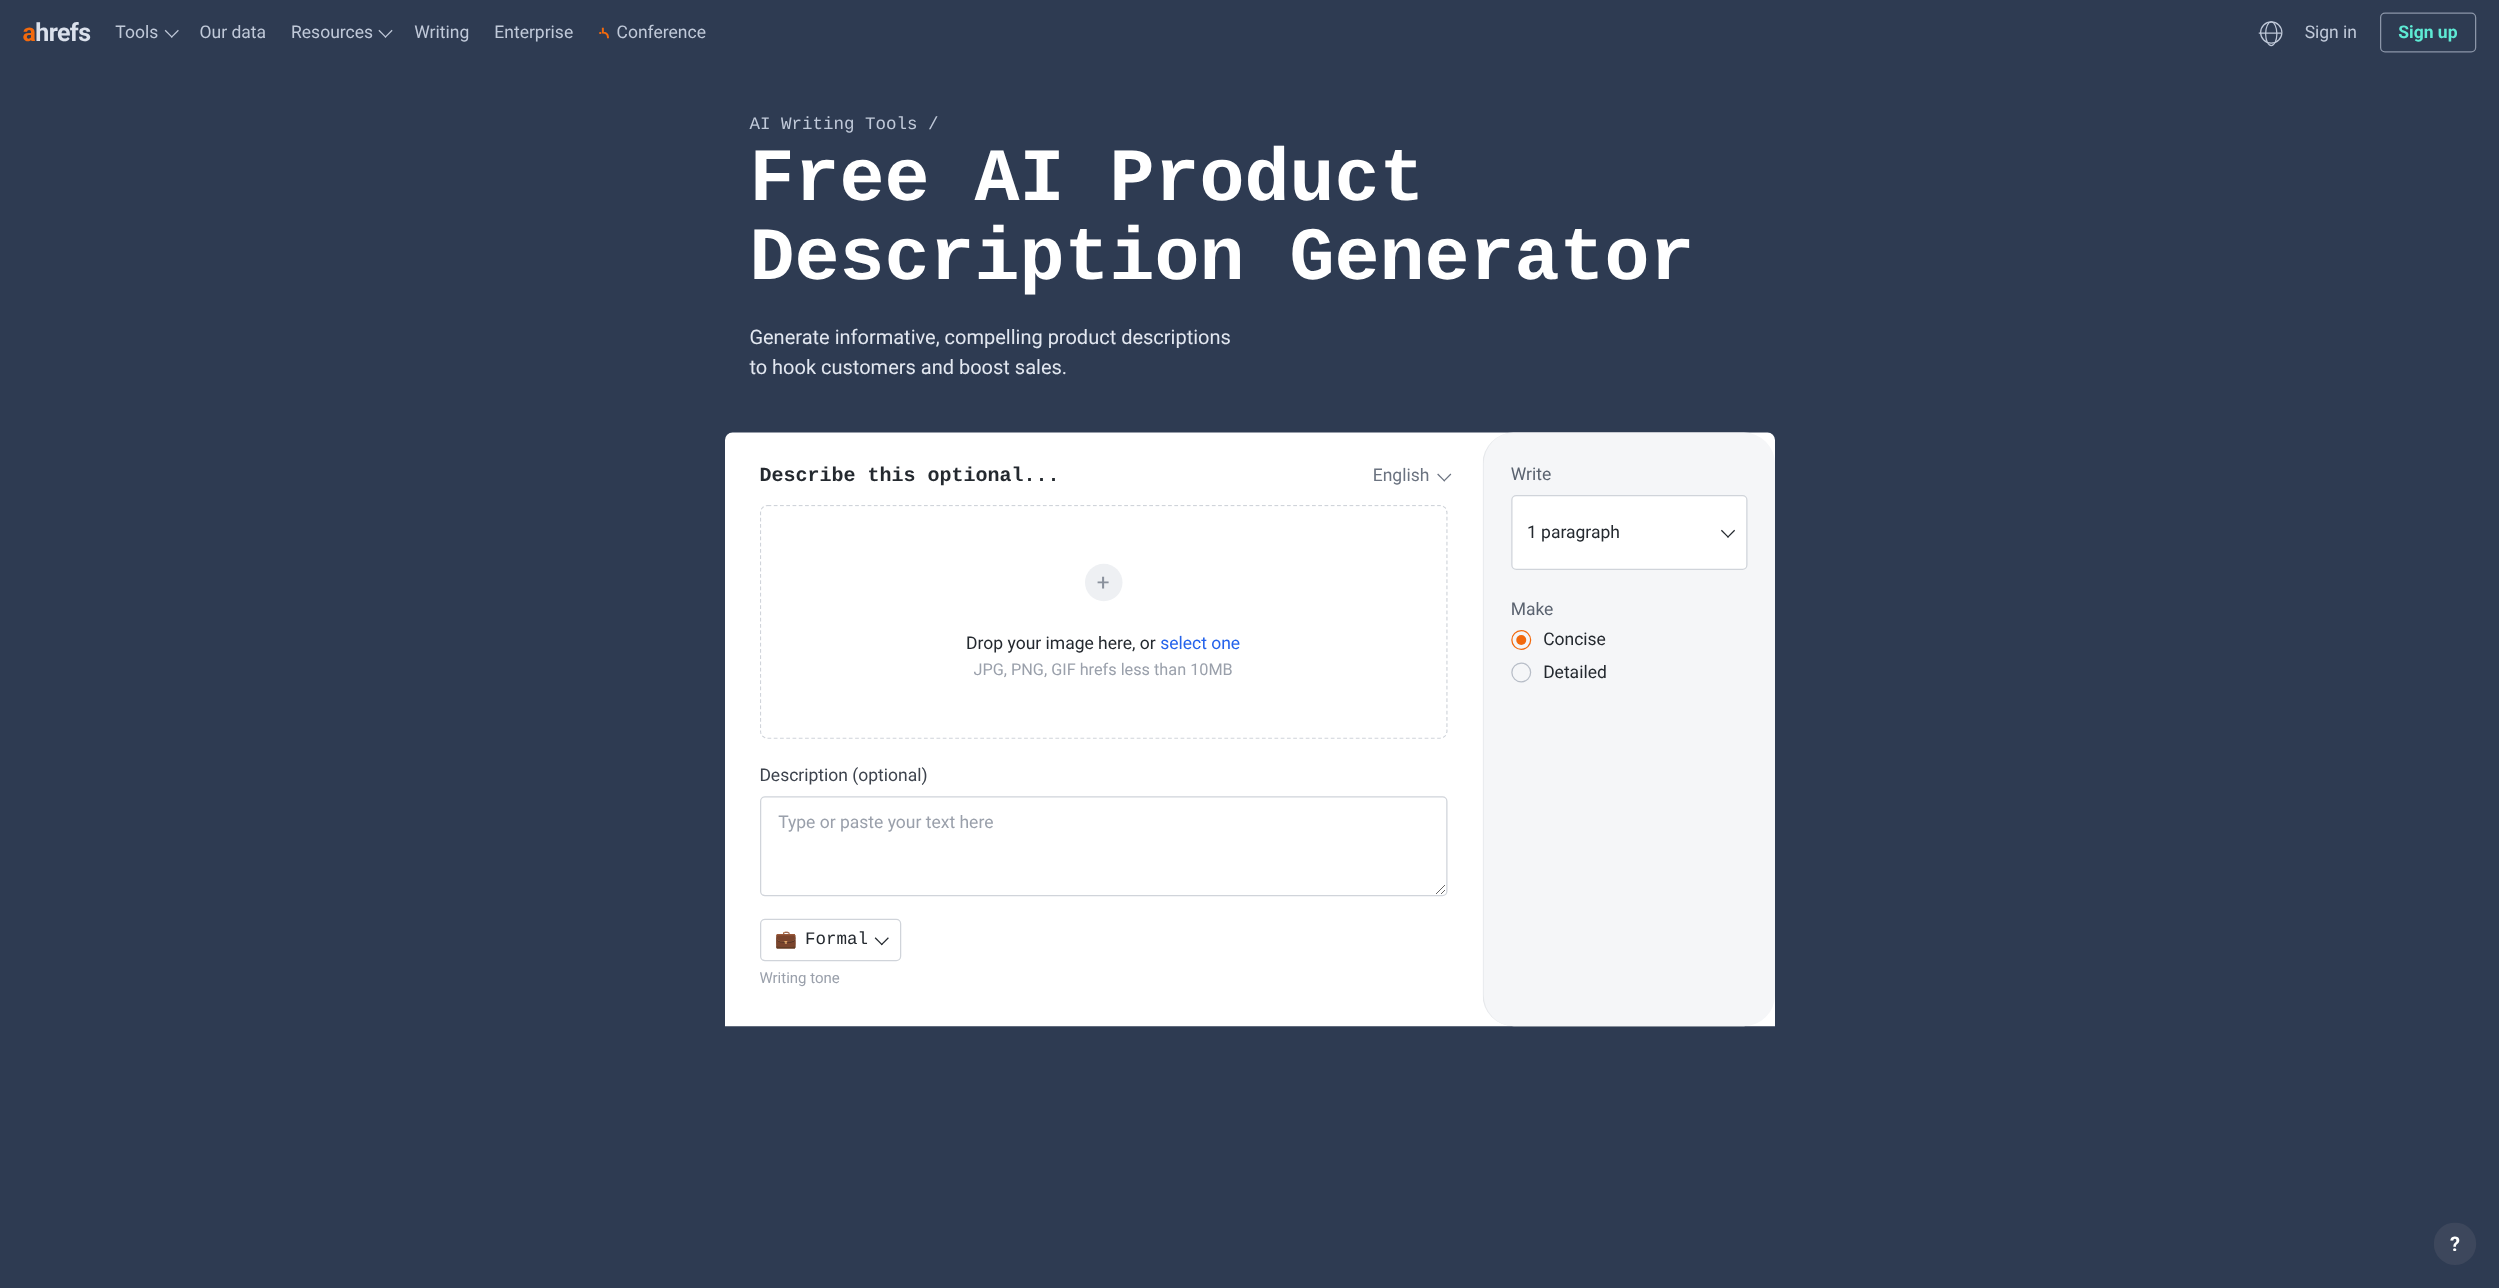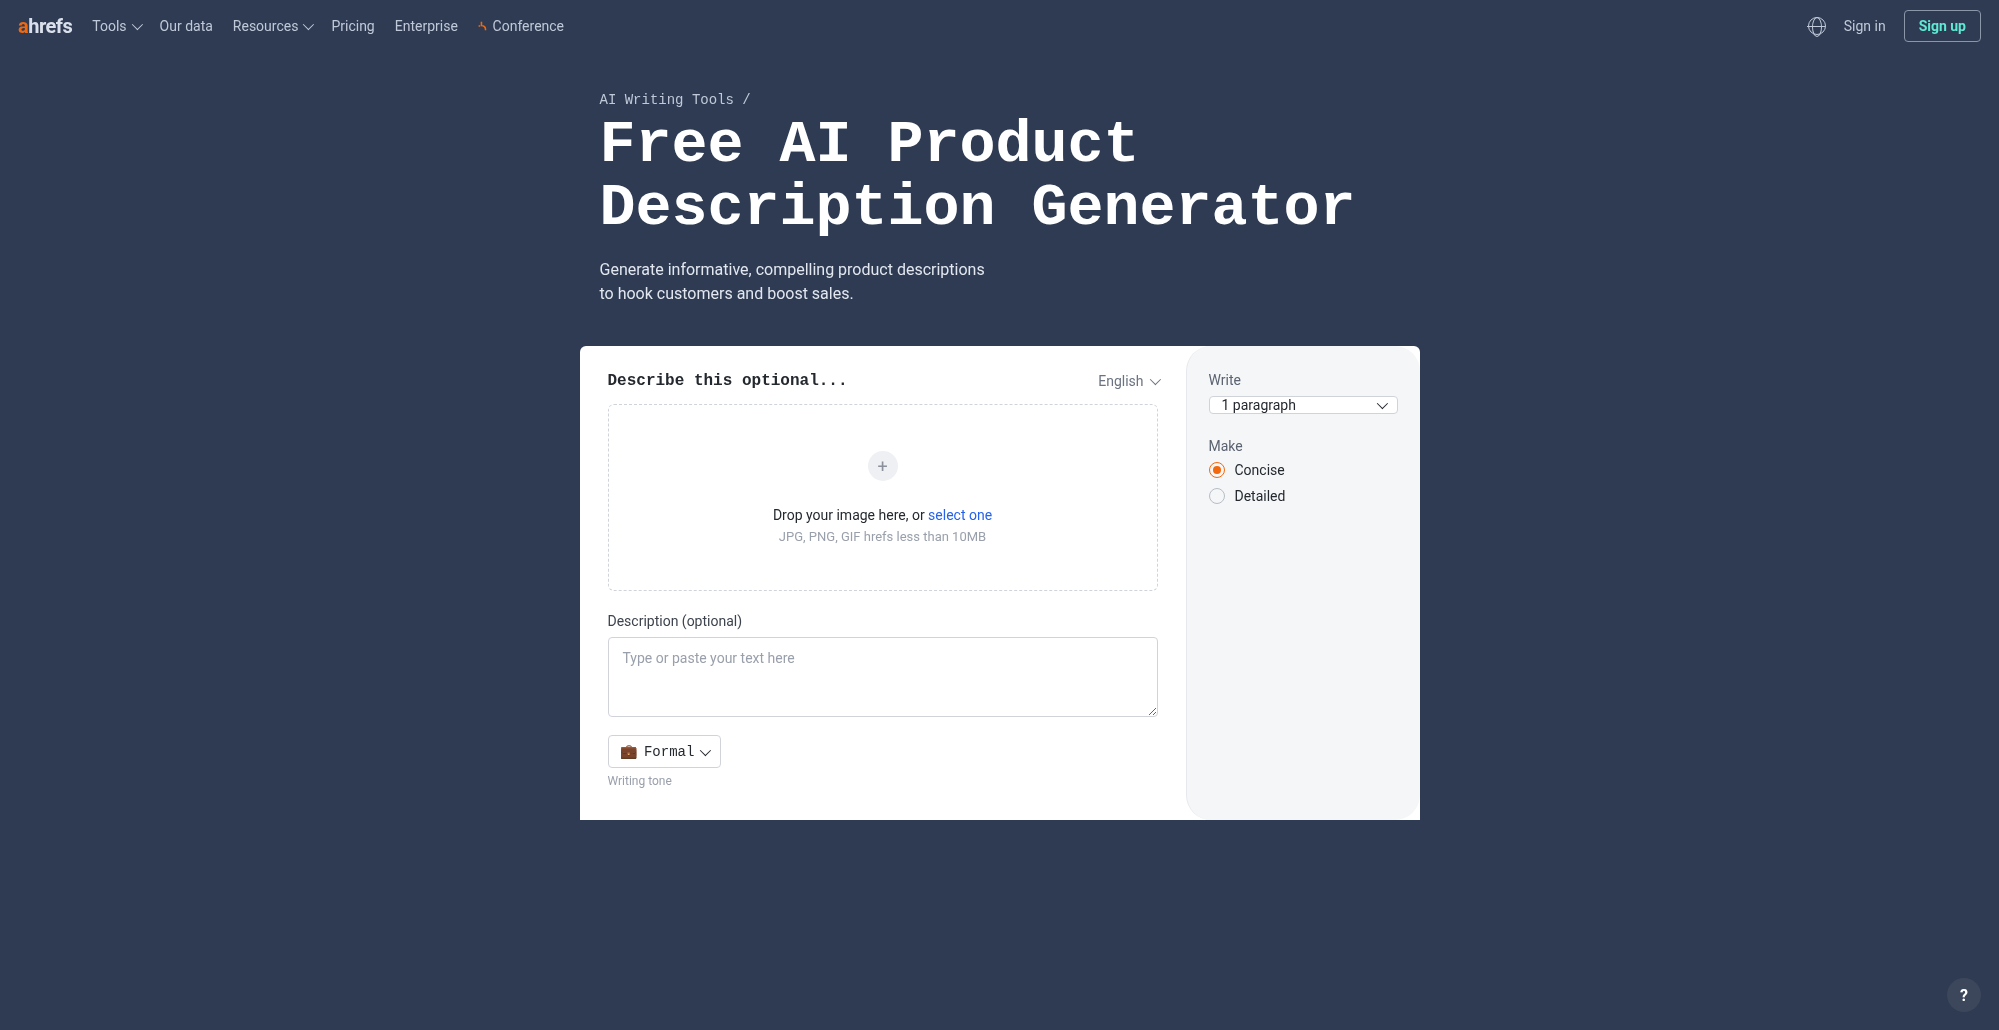--- a/index.html
+++ b/index.html
@@ -241,21 +241,21 @@
 .side-label {
   font-size: 14px;
   color: #5b6370;
   margin-bottom: 8px;
 }
 .select-box {
   width: 100%;
   background: #fff;
   border: 1px solid #d0d4da;
   border-radius: 4px;
-  padding: 0 12px;
+  padding: 21px 12px;
   font-size: 14px;
   display: flex;
   justify-content: space-between;
   align-items: center;
   cursor: pointer;
   color: #24292f;
   margin-bottom: 24px;
 }
 .radio-group { display: flex; flex-direction: column; gap: 10px; }
 .radio-item {
@@ -311,21 +311,21 @@
   <nav class="nav">
     <div class="nav-item">
       <span>Tools</span>
         <span class="chevron-down"></span>
     </div>
     <div class="nav-item">Our data</div>
     <div class="nav-item">
       <span>Resources</span>
         <span class="chevron-down"></span>
     </div>
-    <div class="nav-item">Pricing</div>
+    <div class="nav-item">Writing</div>
     <div class="nav-item">Enterprise</div>
     <div class="nav-item conference-badge">
       <span class="conf-icon">ᔀ</span>
       <span>Conference</span>
     </div>
   </nav>
   <div class="header-right">
     <div class="globe-icon"></div>
     <div class="signin">Sign in</div>
     <div class="signup">Sign up</div>

